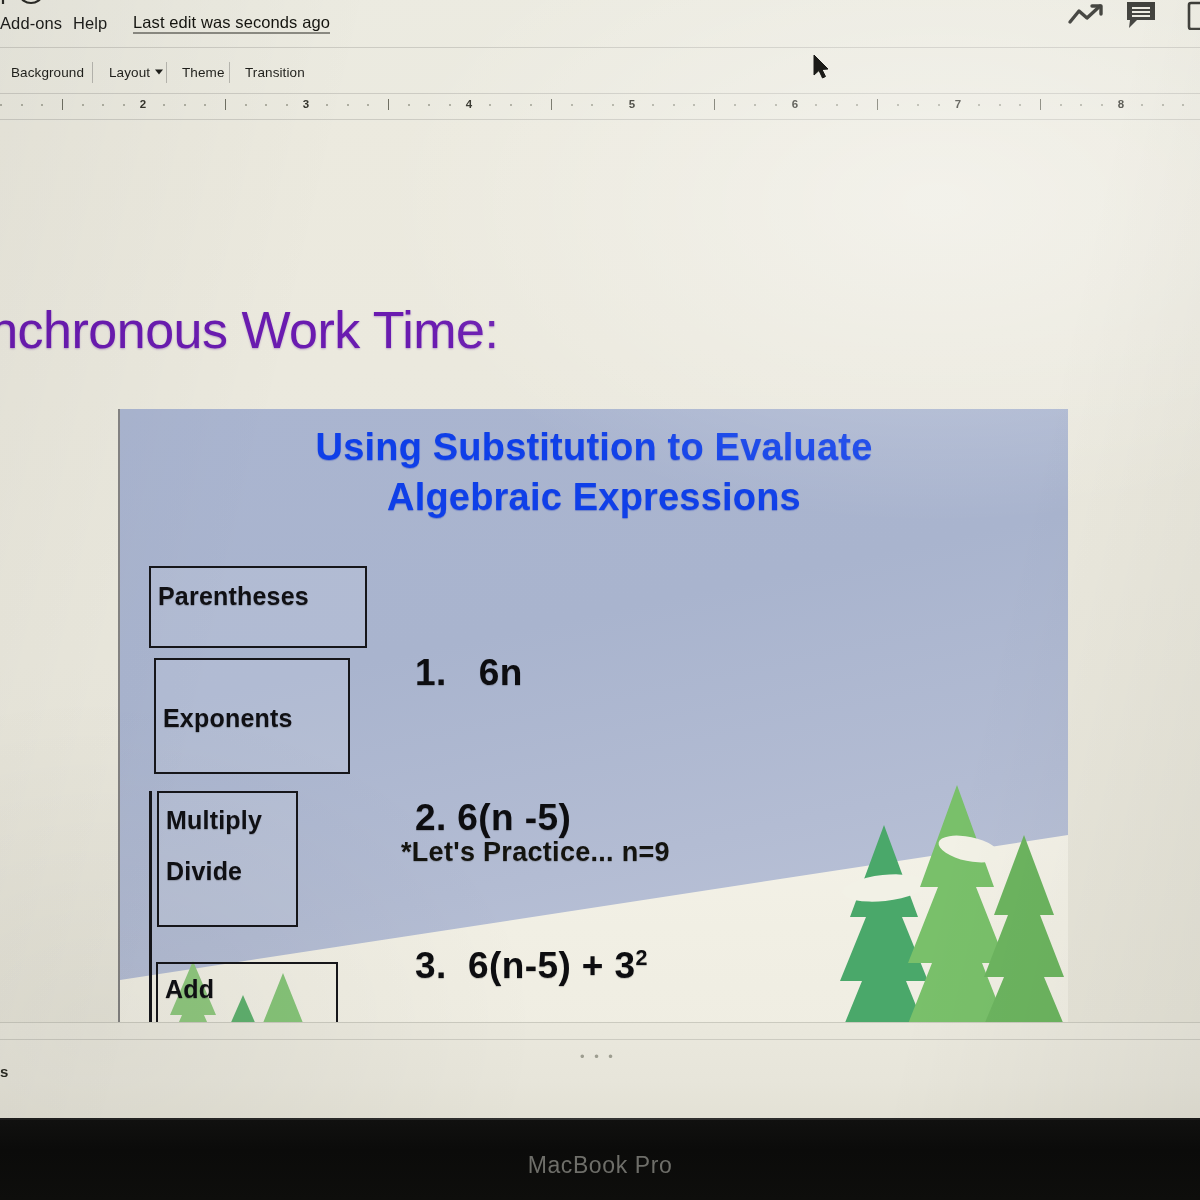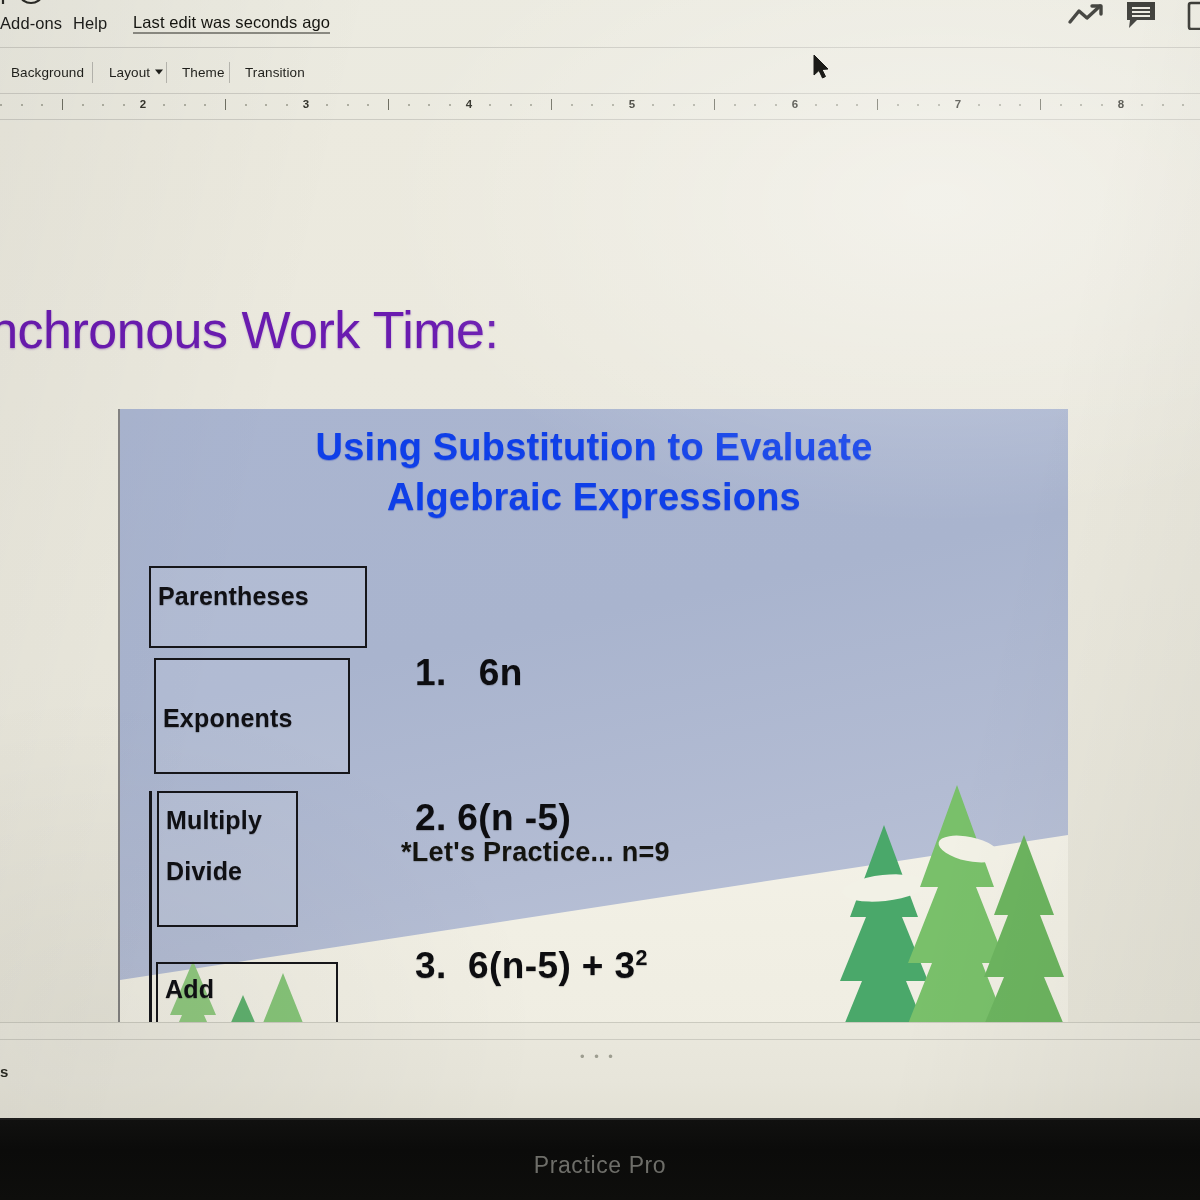--- a/index.html
+++ b/index.html
@@ -378,15 +378,15 @@
     <span class="cursor">
       <svg viewBox="0 0 18 26" width="18" height="26">
         <path d="M2 1 L2 21 L7 16.5 L10.5 24 L13.5 22.5 L10 15.5 L16 15 Z" fill="#1b1b18" stroke="#1b1b18" stroke-width="1"></path>
       </svg>
     </span>
 
   </div>
 
   <div class="bezel"></div>
   <div class="bezel-hl"></div>
-  <div class="brand">Practice Pro</div>
+  <div class="brand">MacBook Pro</div>
 
 </div>
 
 </body></html>

